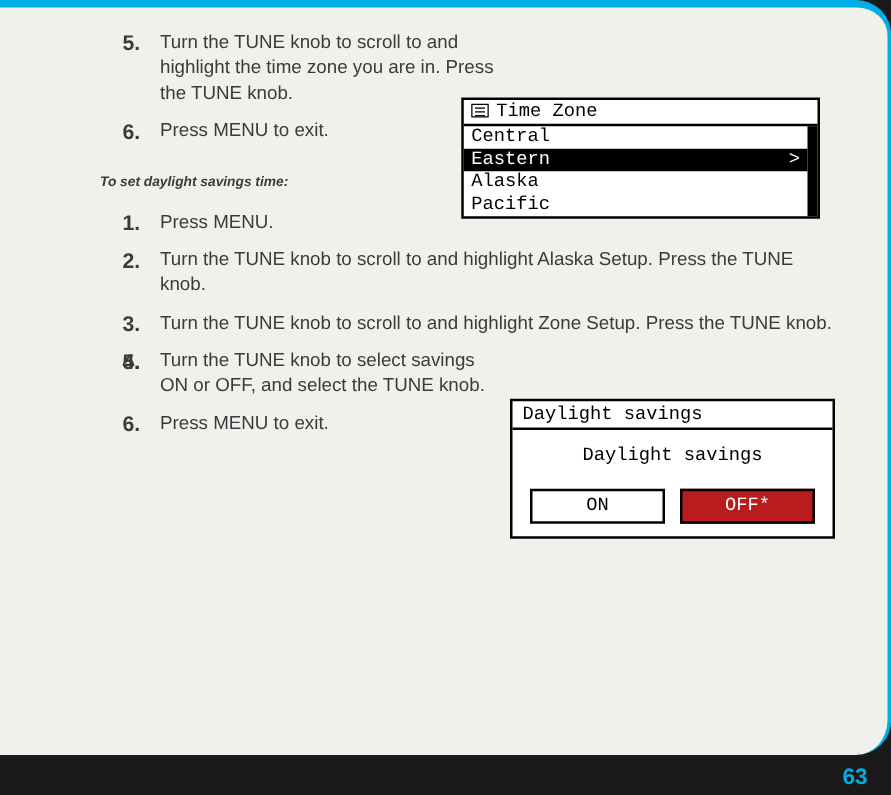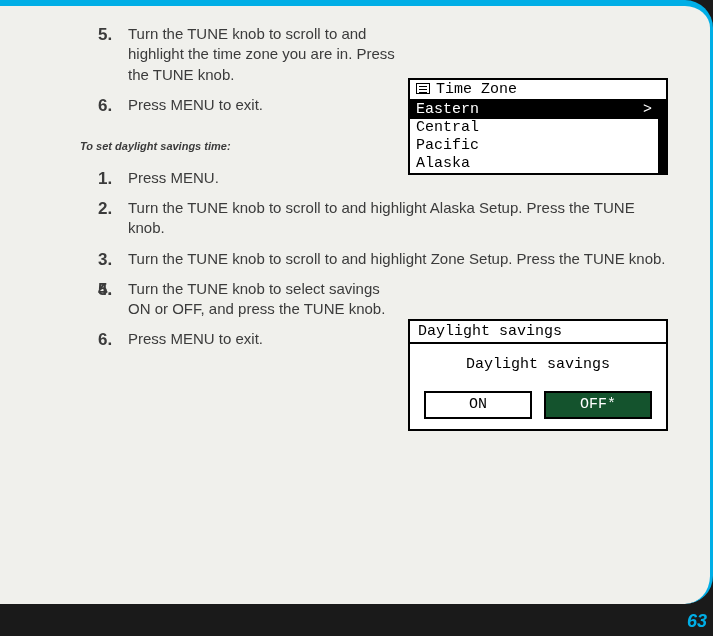--- a/index.html
+++ b/index.html
@@ -58,22 +58,22 @@
   .menu-box {
     position: absolute;
     border: 2px solid #000;
     background: #fff;
     font-family: "Courier New", monospace;
     font-size: 15px;
     color: #000;
   }
   .tz-box {
     top: 72px;
-    right: 42px;
-    width: 260px;
+    right: 54px;
+    width: 287px;
     font-family: Liberation Mono, monospace;
   }
   .tz-title {
     padding: 1px 6px 1px 26px;
     border-bottom: 2px solid #000;
     position: relative;
   }
   .tz-title .list-icon {
     position: absolute;
     left: 6px;
@@ -126,31 +126,30 @@
   }
   .ds-btn {
     flex: 1;
     border: 2px solid #000;
     text-align: center;
     line-height: 24px;
     font-family: "Courier New", monospace;
     font-size: 15px;
   }
   .ds-btn.selected {
-    background: #14532d;
+    background: #b91c1c;
     color: #fff;
   }
   .page-num {
     position: absolute;
-    right: 6px;
+    right: 19px;
     bottom: 4px;
     color: #00aee6;
     font-weight: 800;
     font-size: 18px;
-    font-style: italic;
   }
 </style>
 </head>
 <body>
 
 <div class="page-border">
   <div class="content">
 
     <ol class="step-list">
       <li class="step">
@@ -187,45 +186,45 @@
         <span>
           <span>Turn the </span><span class="bold">TUNE knob</span><span> to scroll to and highlight </span><span class="bold">Zone Setup</span><span>. Press the </span><span class="bold">TUNE knob</span><span>.</span>
         </span>
       </li>
       <li class="step">
         <span class="step-num">4.</span>
       </li>
       <li class="step">
         <span class="step-num">5.</span>
         <span>
-          <span>Turn the </span><span class="bold">TUNE knob</span><span> to select savings </span><span class="bold">ON</span><span> or </span><span class="bold">OFF</span><span>, and press the </span><span class="bold">TUNE knob</span><span>.</span>
+          <span>Turn the </span><span class="bold">TUNE knob</span><span> to select savings </span><span class="bold">ON</span><span> or </span><span class="bold">OFF</span><span>, and select the </span><span class="bold">TUNE knob</span><span>.</span>
         </span>
       </li>
       <li class="step">
         <span class="step-num">6.</span>
         <span>
           <span>Press </span><span class="bold">MENU</span><span> to exit.</span>
         </span>
       </li>
     </ol>
   </div>
 
   <div class="menu-box tz-box">
     <div class="tz-title">
       <span class="list-icon"></span>
       <span>Time Zone</span>
     </div>
     <div class="tz-items">
+      <div class="tz-item">Central</div>
       <div class="tz-item selected">
         <span>Eastern</span>
         <span class="chev">&gt;</span>
       </div>
-      <div class="tz-item">Central</div>
+      <div class="tz-item">Alaska</div>
       <div class="tz-item">Pacific</div>
-      <div class="tz-item">Alaska</div>
     </div>
   </div>
 
   <div class="menu-box ds-box">
     <div class="ds-title">Daylight savings</div>
     <div class="ds-label">Daylight savings</div>
     <div class="ds-buttons">
       <div class="ds-btn">ON</div>
       <div class="ds-btn selected">OFF*</div>
     </div>

